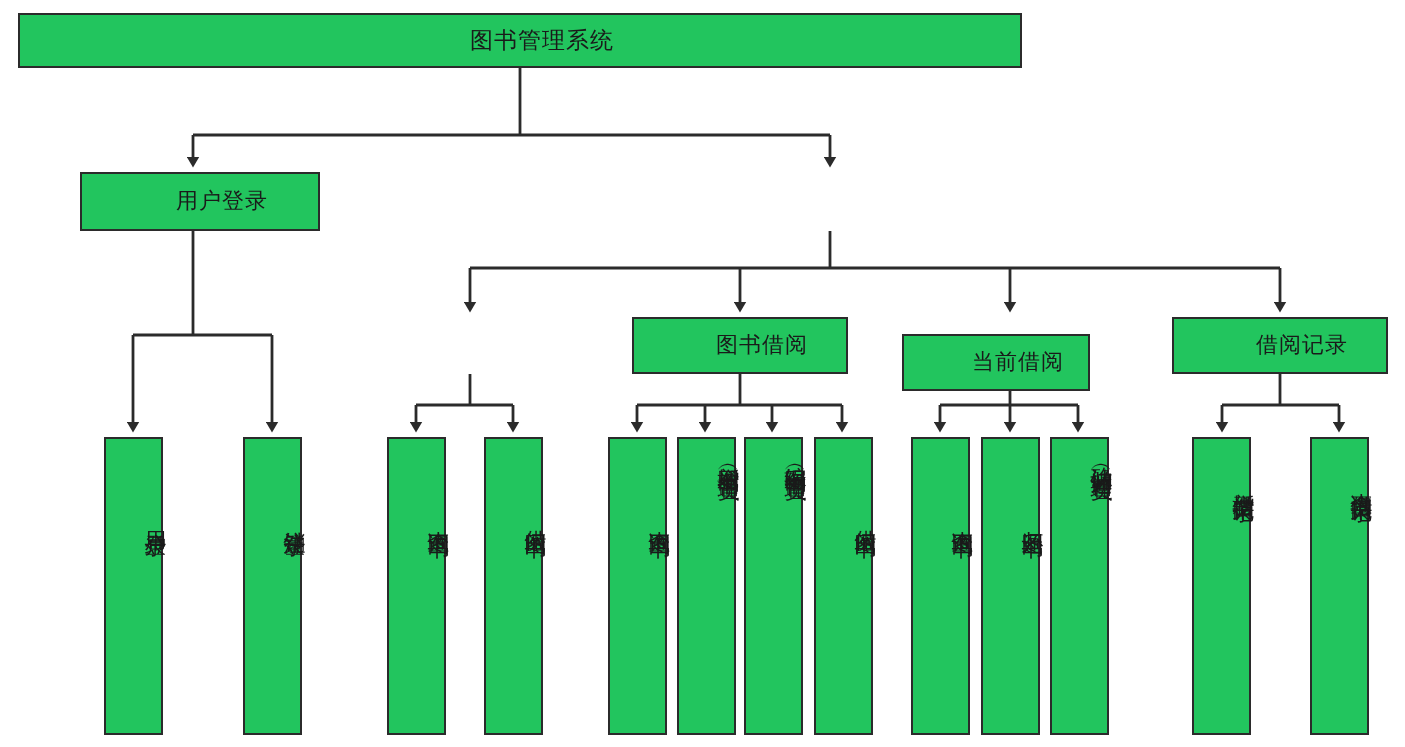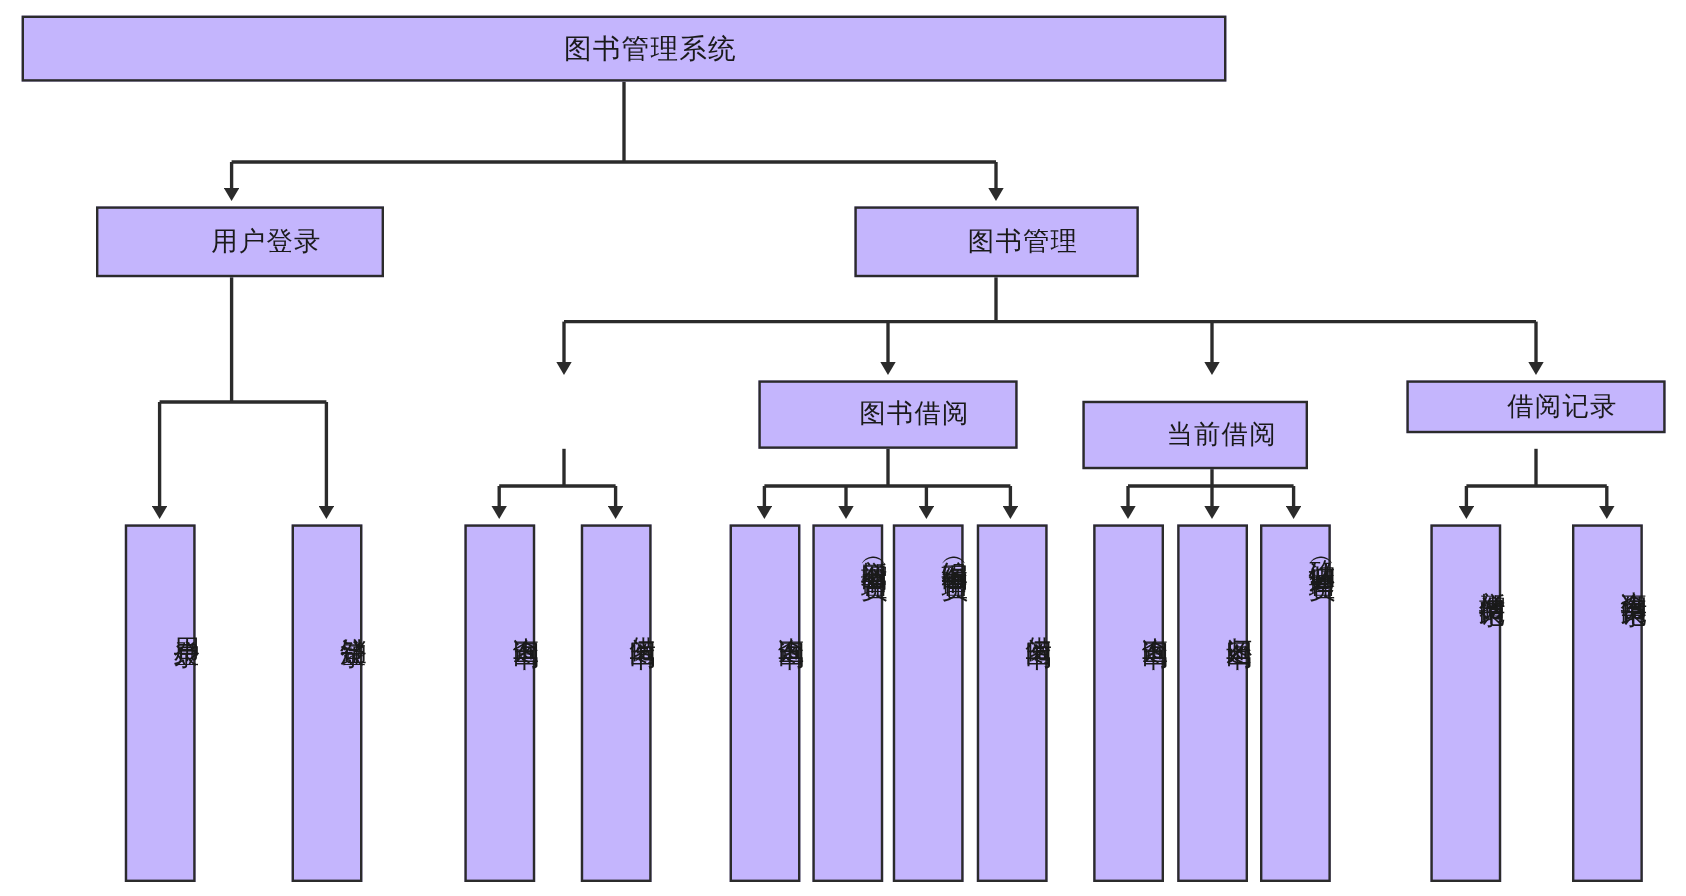--- a/index.html
+++ b/index.html
@@ -22,21 +22,21 @@
     left: 0;
     top: 0;
     width: 1405px;
     height: 747px;
     pointer-events: none;
   }
   .node {
     position: absolute;
     box-sizing: border-box;
     border: 2.5px solid #2b2b2b;
-    background: #c4b5fd;
+    background: #22c55e;
     display: flex;
     align-items: center;
     justify-content: center;
     color: #1a1a1a;
     padding-left: 44px;
   }
   .node.horizontal {
     font-size: 22px;
     letter-spacing: 1px;
     line-height: 1.2;
@@ -126,34 +126,31 @@
   </svg>
 
   <div class="node horizontal root" style="left:18px; top:13px; width:1004px; height:55px;">
     <span>图书管理系统</span>
   </div>
 
   <div class="node horizontal" style="left:80px; top:172px; width:240px; height:59px;">
     <span>用户登录</span>
   </div>
 
-  <div class="node horizontal" style="left:712px; top:172px; width:237px; height:59px;">
-    <span>图书管理</span>
-  </div>
 
 
   <div class="node horizontal" style="left:632px; top:317px; width:216px; height:57px;align-items:center;">
     <span>图书借阅</span>
   </div>
 
   <div class="node horizontal" style="left:902px; top:334px; width:188px; height:57px;">
     <span>当前借阅</span>
   </div>
 
-  <div class="node horizontal" style="left:1172px; top:317px; width:216px; height:44px;">
+  <div class="node horizontal" style="left:1172px; top:317px; width:216px; height:57px;">
     <span>借阅记录</span>
   </div>
 
   <div class="node vertical" style="left:104px; top:437px; width:59px; height:298px; padding-top:74px;">
     <span class="vtext">用户登录</span>
   </div>
   <div class="node vertical" style="left:243px; top:437px; width:59px; height:298px; padding-top:74px;">
     <span class="vtext">注销登录</span>
   </div>
 

